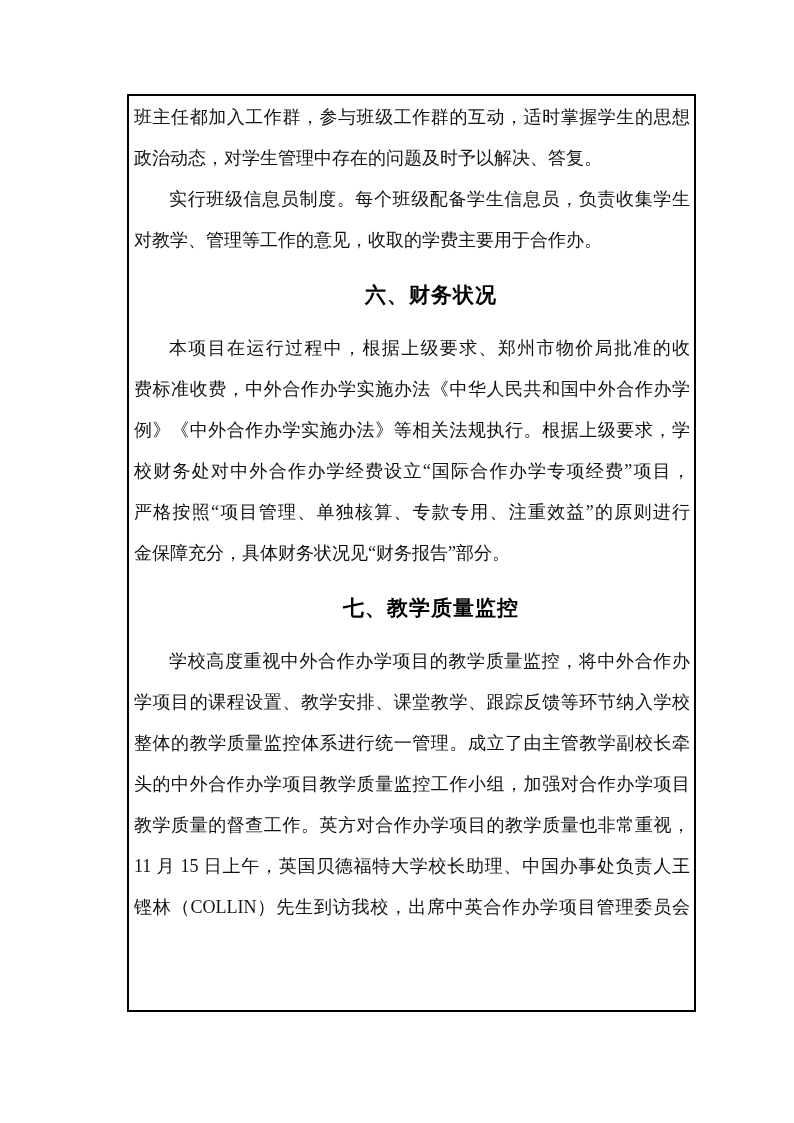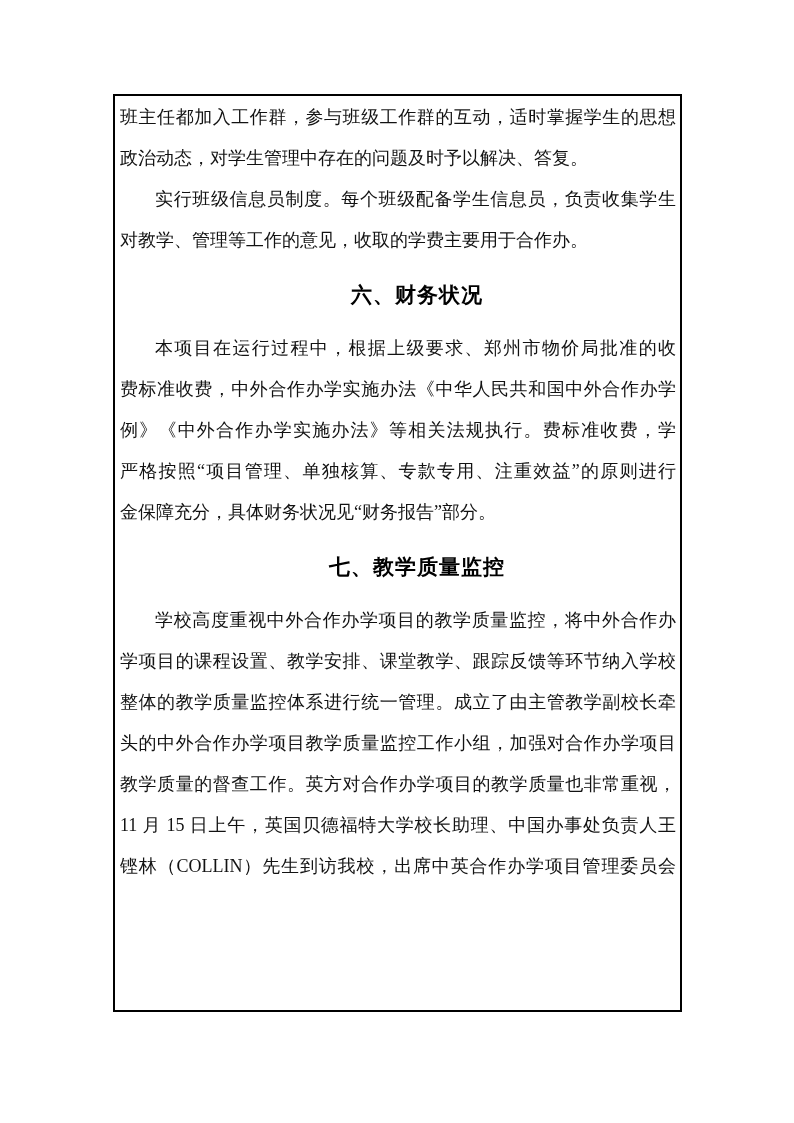--- a/index.html
+++ b/index.html
@@ -11,21 +11,21 @@
     position: relative;
     width: 794px;
     height: 1123px;
     background: #ffffff;
     overflow: hidden;
     font-family: "Liberation Serif", "DejaVu Serif", serif;
     color: #121212;
   }
   .doc-frame {
     position: absolute;
-    left: 113px;
+    left: 127px;
     top: 94px;
     width: 569px;
     height: 918px;
     border: 2px solid #000000;
     box-sizing: border-box;
     padding: 1px 4px 0 5px;
     overflow: hidden;
   }
   .text-line {
     font-size: 18px;
@@ -60,21 +60,22 @@
 <div class="page">
   <div class="doc-frame">
     <div id="doc-content">
         <div class="text-line justify">班主任都加入工作群，参与班级工作群的互动，适时掌握学生的思想</div>
         <div class="text-line">政治动态，对学生管理中存在的问题及时予以解决、答复。</div>
         <div class="text-line justify indent">实行班级信息员制度。每个班级配备学生信息员，负责收集学生</div>
         <div class="text-line">对教学、管理等工作的意见，收取的学费主要用于合作办。</div>
         <div class="section-heading">六、财务状况</div>
         <div class="text-line justify indent">本项目在运行过程中，根据上级要求、郑州市物价局批准的收</div>
         <div class="text-line justify">费标准收费，中外合作办学实施办法《中华人民共和国中外合作办学条</div>
-        <div class="text-line justify">例》《中外合作办学实施办法》等相关法规执行。费标准收费，学</div>
+        <div class="text-line justify">例》《中外合作办学实施办法》等相关法规执行。根据上级要求，学</div>
+        <div class="text-line justify">校财务处对中外合作办学经费设立“国际合作办学专项经费”项目，</div>
         <div class="text-line justify">严格按照“项目管理、单独核算、专款专用、注重效益”的原则进行</div>
         <div class="text-line">金保障充分，具体财务状况见“财务报告”部分。</div>
         <div class="section-heading">七、教学质量监控</div>
         <div class="text-line justify indent">学校高度重视中外合作办学项目的教学质量监控，将中外合作办</div>
         <div class="text-line justify">学项目的课程设置、教学安排、课堂教学、跟踪反馈等环节纳入学校</div>
         <div class="text-line justify">整体的教学质量监控体系进行统一管理。成立了由主管教学副校长牵</div>
         <div class="text-line justify">头的中外合作办学项目教学质量监控工作小组，加强对合作办学项目</div>
         <div class="text-line justify">教学质量的督查工作。英方对合作办学项目的教学质量也非常重视，</div>
         <div class="text-line justify">11 月 15 日上午，英国贝德福特大学校长助理、中国办事处负责人王</div>
         <div class="text-line justify">铿林（COLLIN）先生到访我校，出席中英合作办学项目管理委员会</div>

